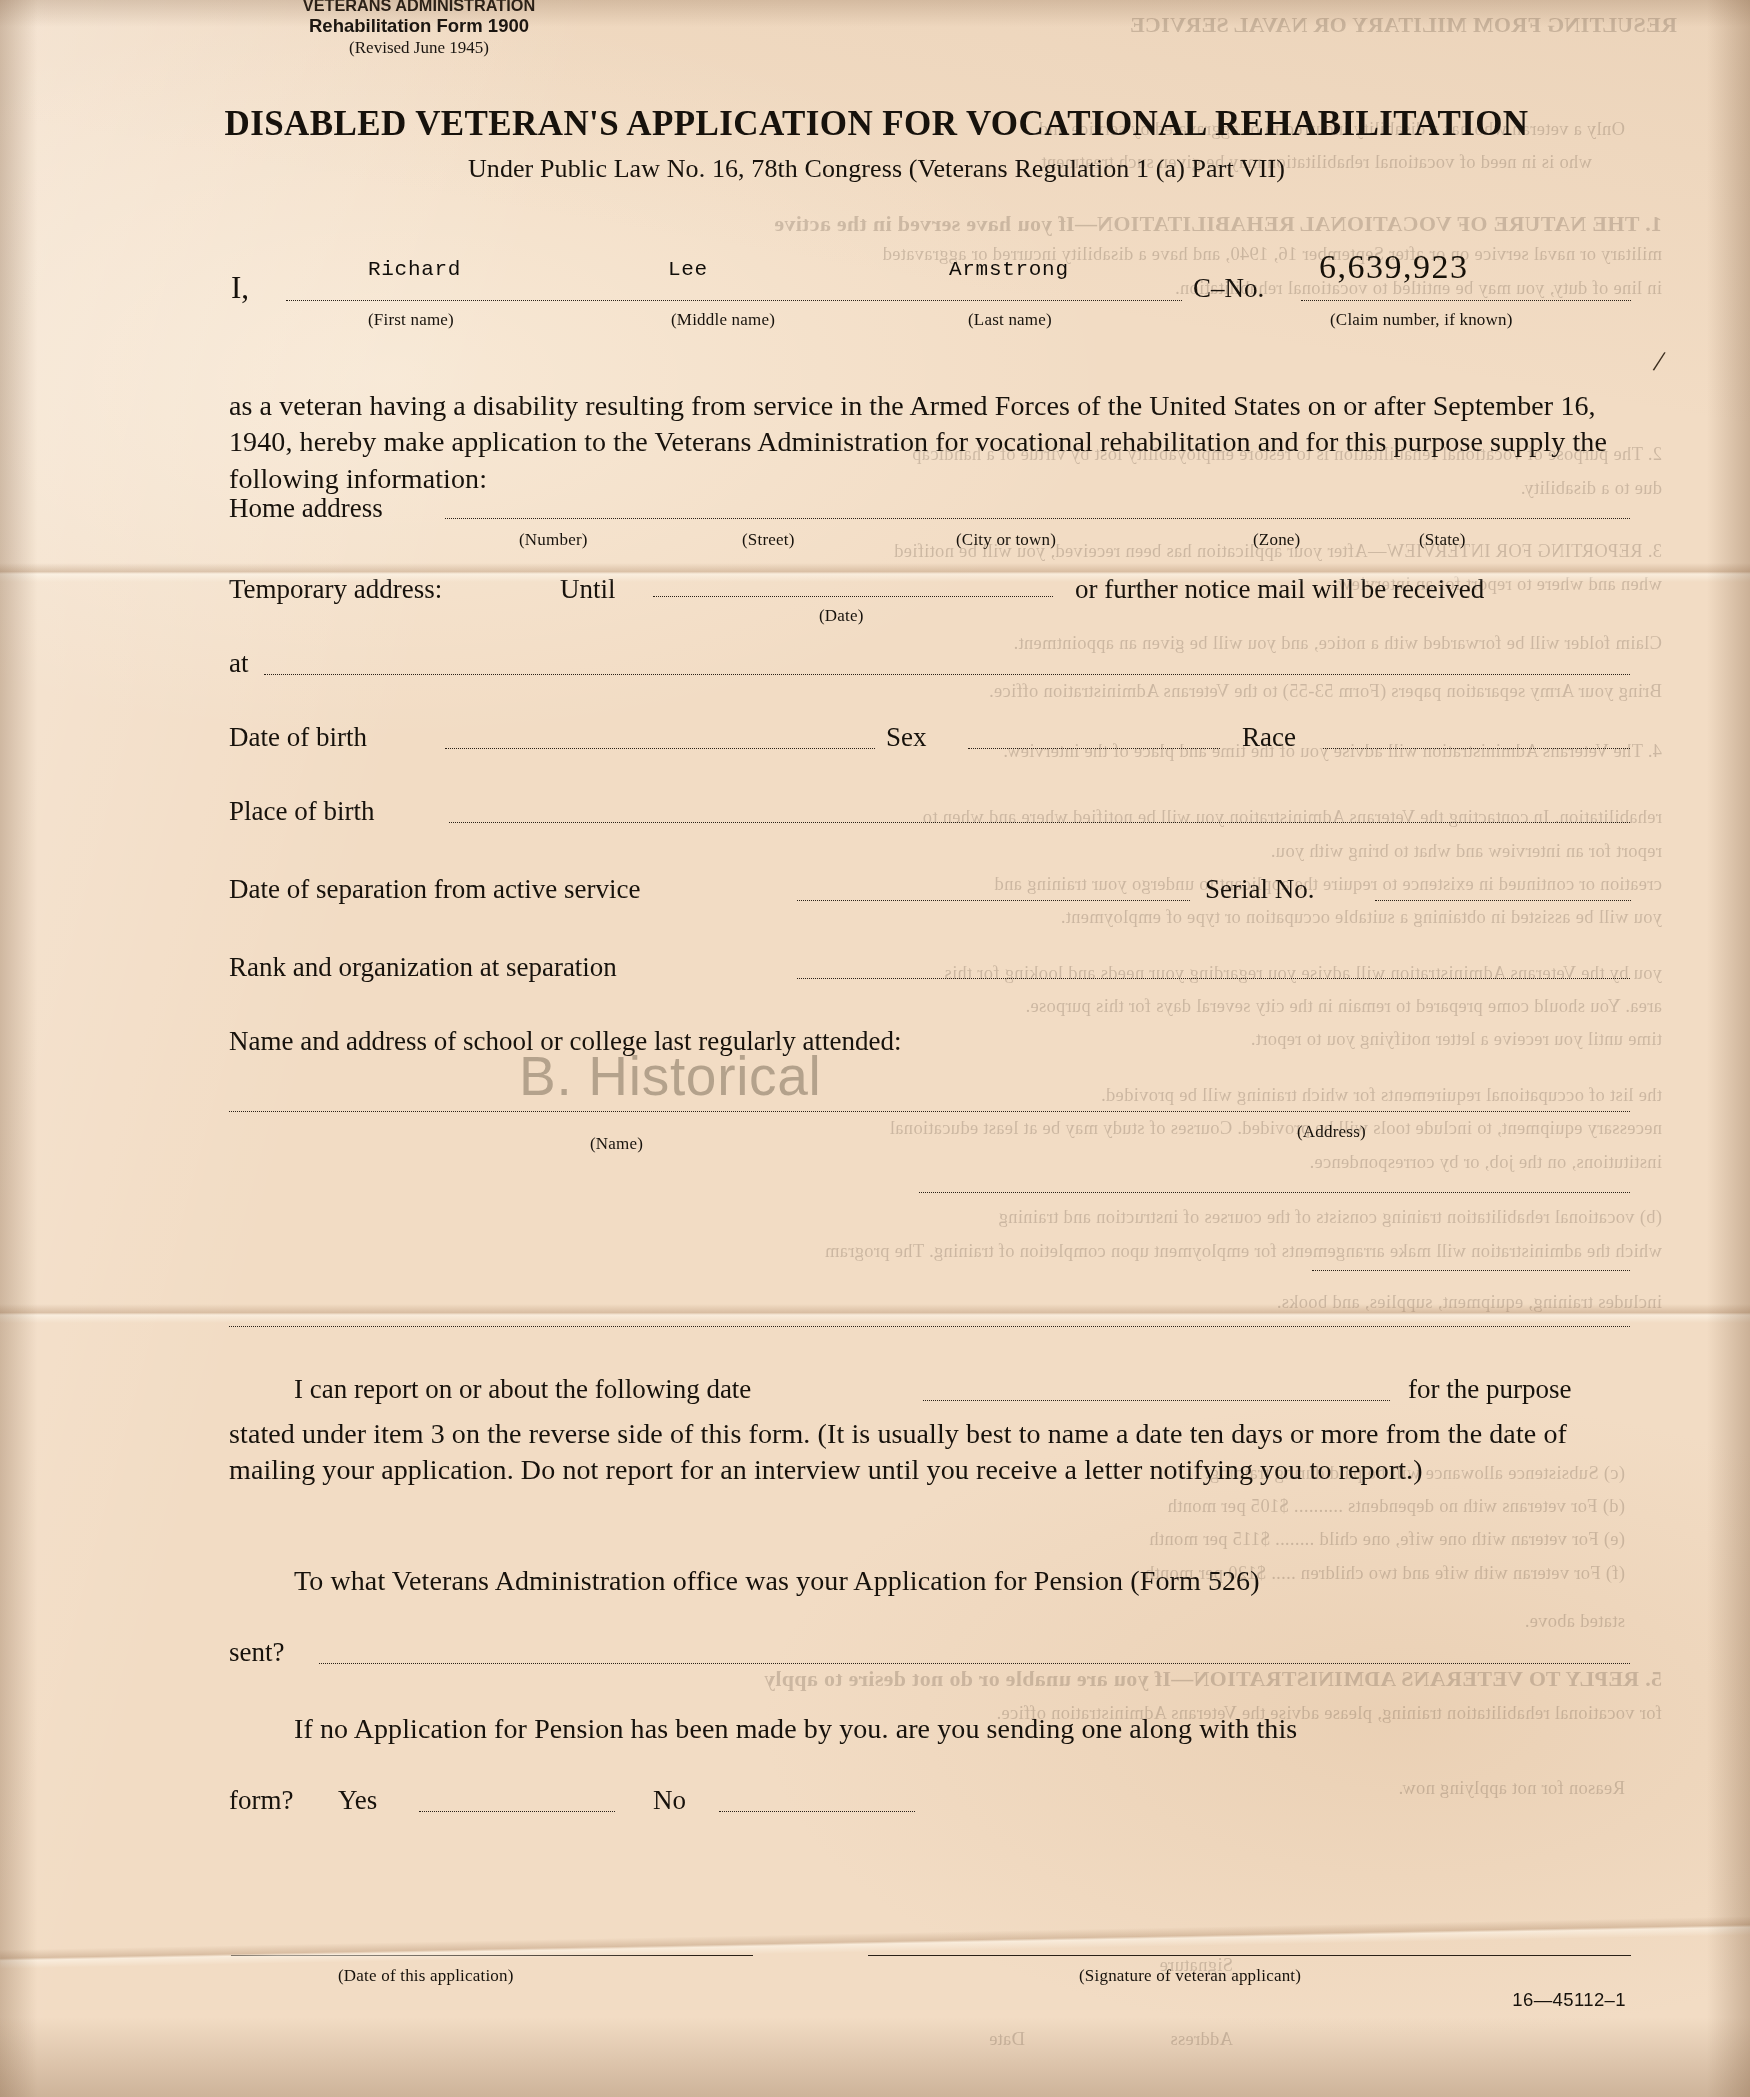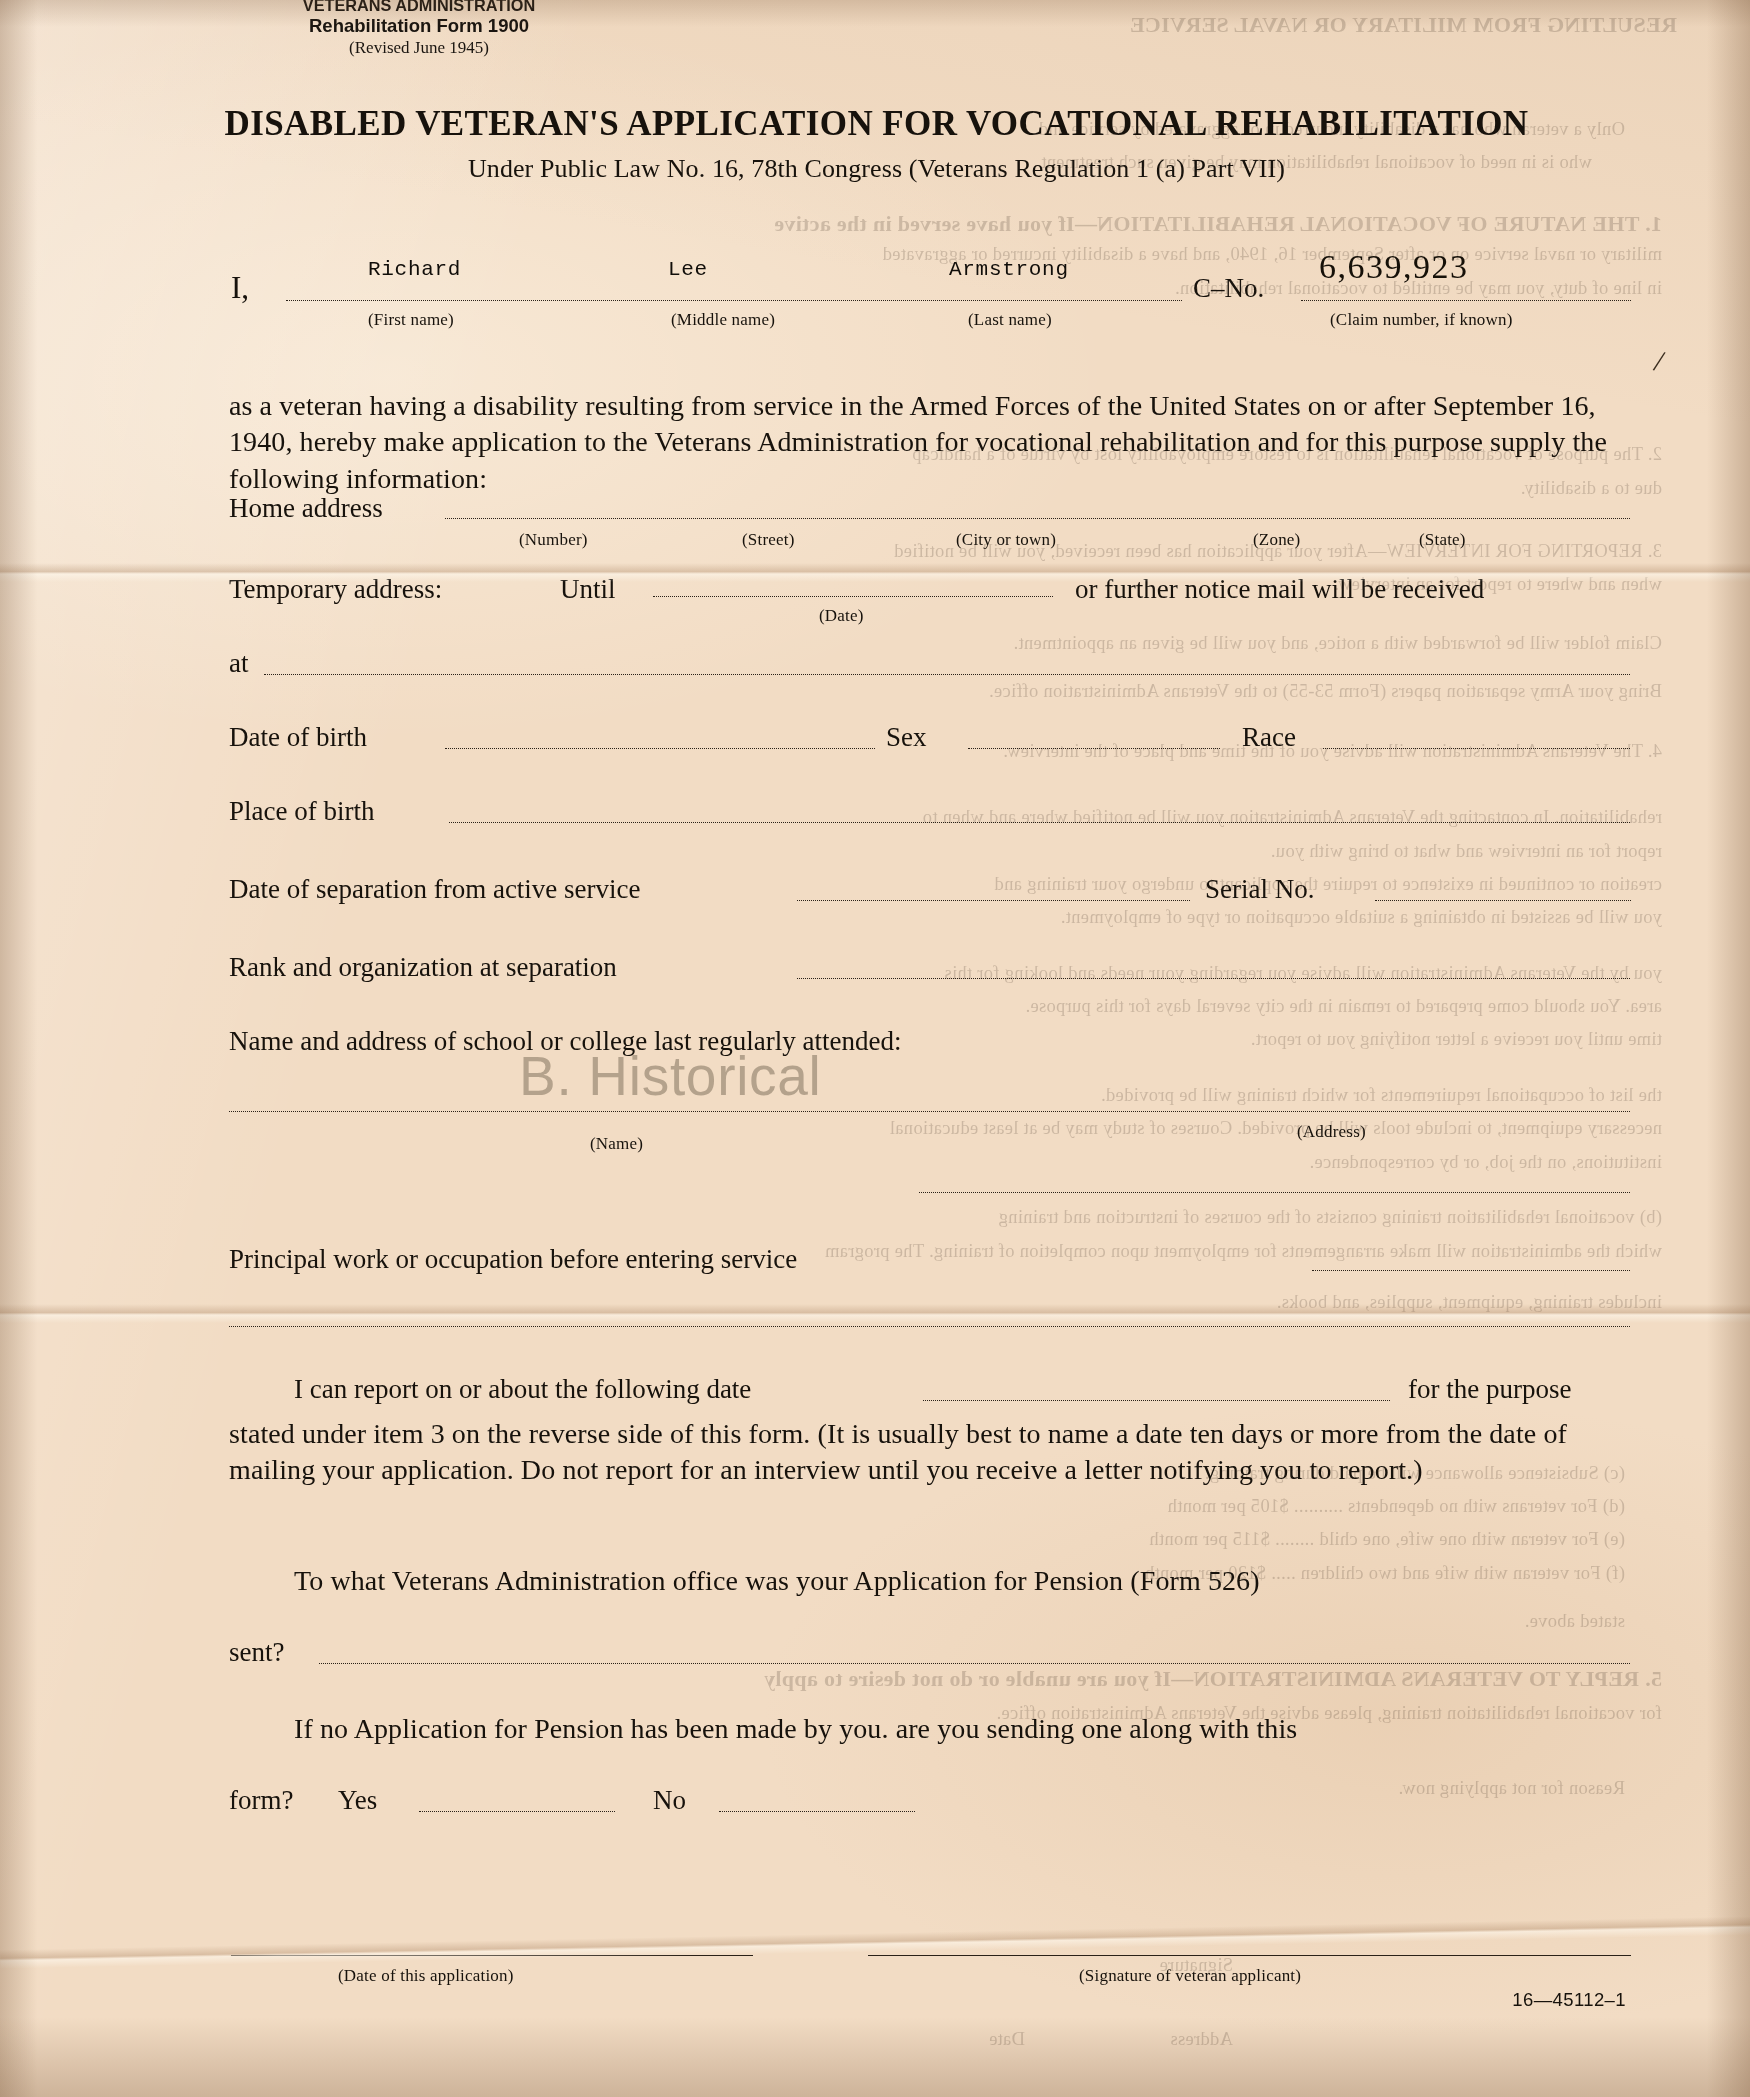--- a/index.html
+++ b/index.html
@@ -279,21 +279,20 @@
     <div class="row" style="left:228px; top:952px;">Rank and organization at separation</div>
     <div class="rule" style="left:796px; top:978px; width:833px;"></div>
 
     <div class="row" style="left:228px; top:1026px;">Name and address of school or college last regularly attended:</div>
     <div class="rule" style="left:228px; top:1111px; width:1401px;"></div>
     <div class="small-label" style="position:absolute; left:589px; top:1122px;margin-top:12px;">(Name)</div>
     <div class="small-label" style="position:absolute; left:1296px; top:1122px;">(Address)</div>
 
     <div class="rule" style="left:918px; top:1192px; width:711px;"></div>
 
-    <div class="row" style="left:228px; top:1244px;">Principal work or occupation before entering service</div>
     <div class="rule" style="left:1311px; top:1270px; width:318px;"></div>
     <div class="rule" style="left:228px; top:1326px; width:1401px;"></div>
 
     <div class="row" style="left:293px; top:1374px;">I can report on or about the following date</div>
     <div class="rule" style="left:922px; top:1400px; width:467px;"></div>
     <div class="row" style="left:1407px; top:1374px;">for the purpose</div>
     <div class="para" style="left:228px; top:1416px; width:1407px;">stated under item 3 on the reverse side of this form.    (It is usually best to name a date ten days or more from the date of mailing your application.   Do not report for an interview until you receive a letter notifying you to report.)</div>
 
     <div class="para" style="left:293px; top:1563px; width:1355px;">To  what  Veterans  Administration  office  was  your  Application  for  Pension  (Form 526)</div>
     <div class="row" style="left:228px; top:1637px;">sent?</div>

